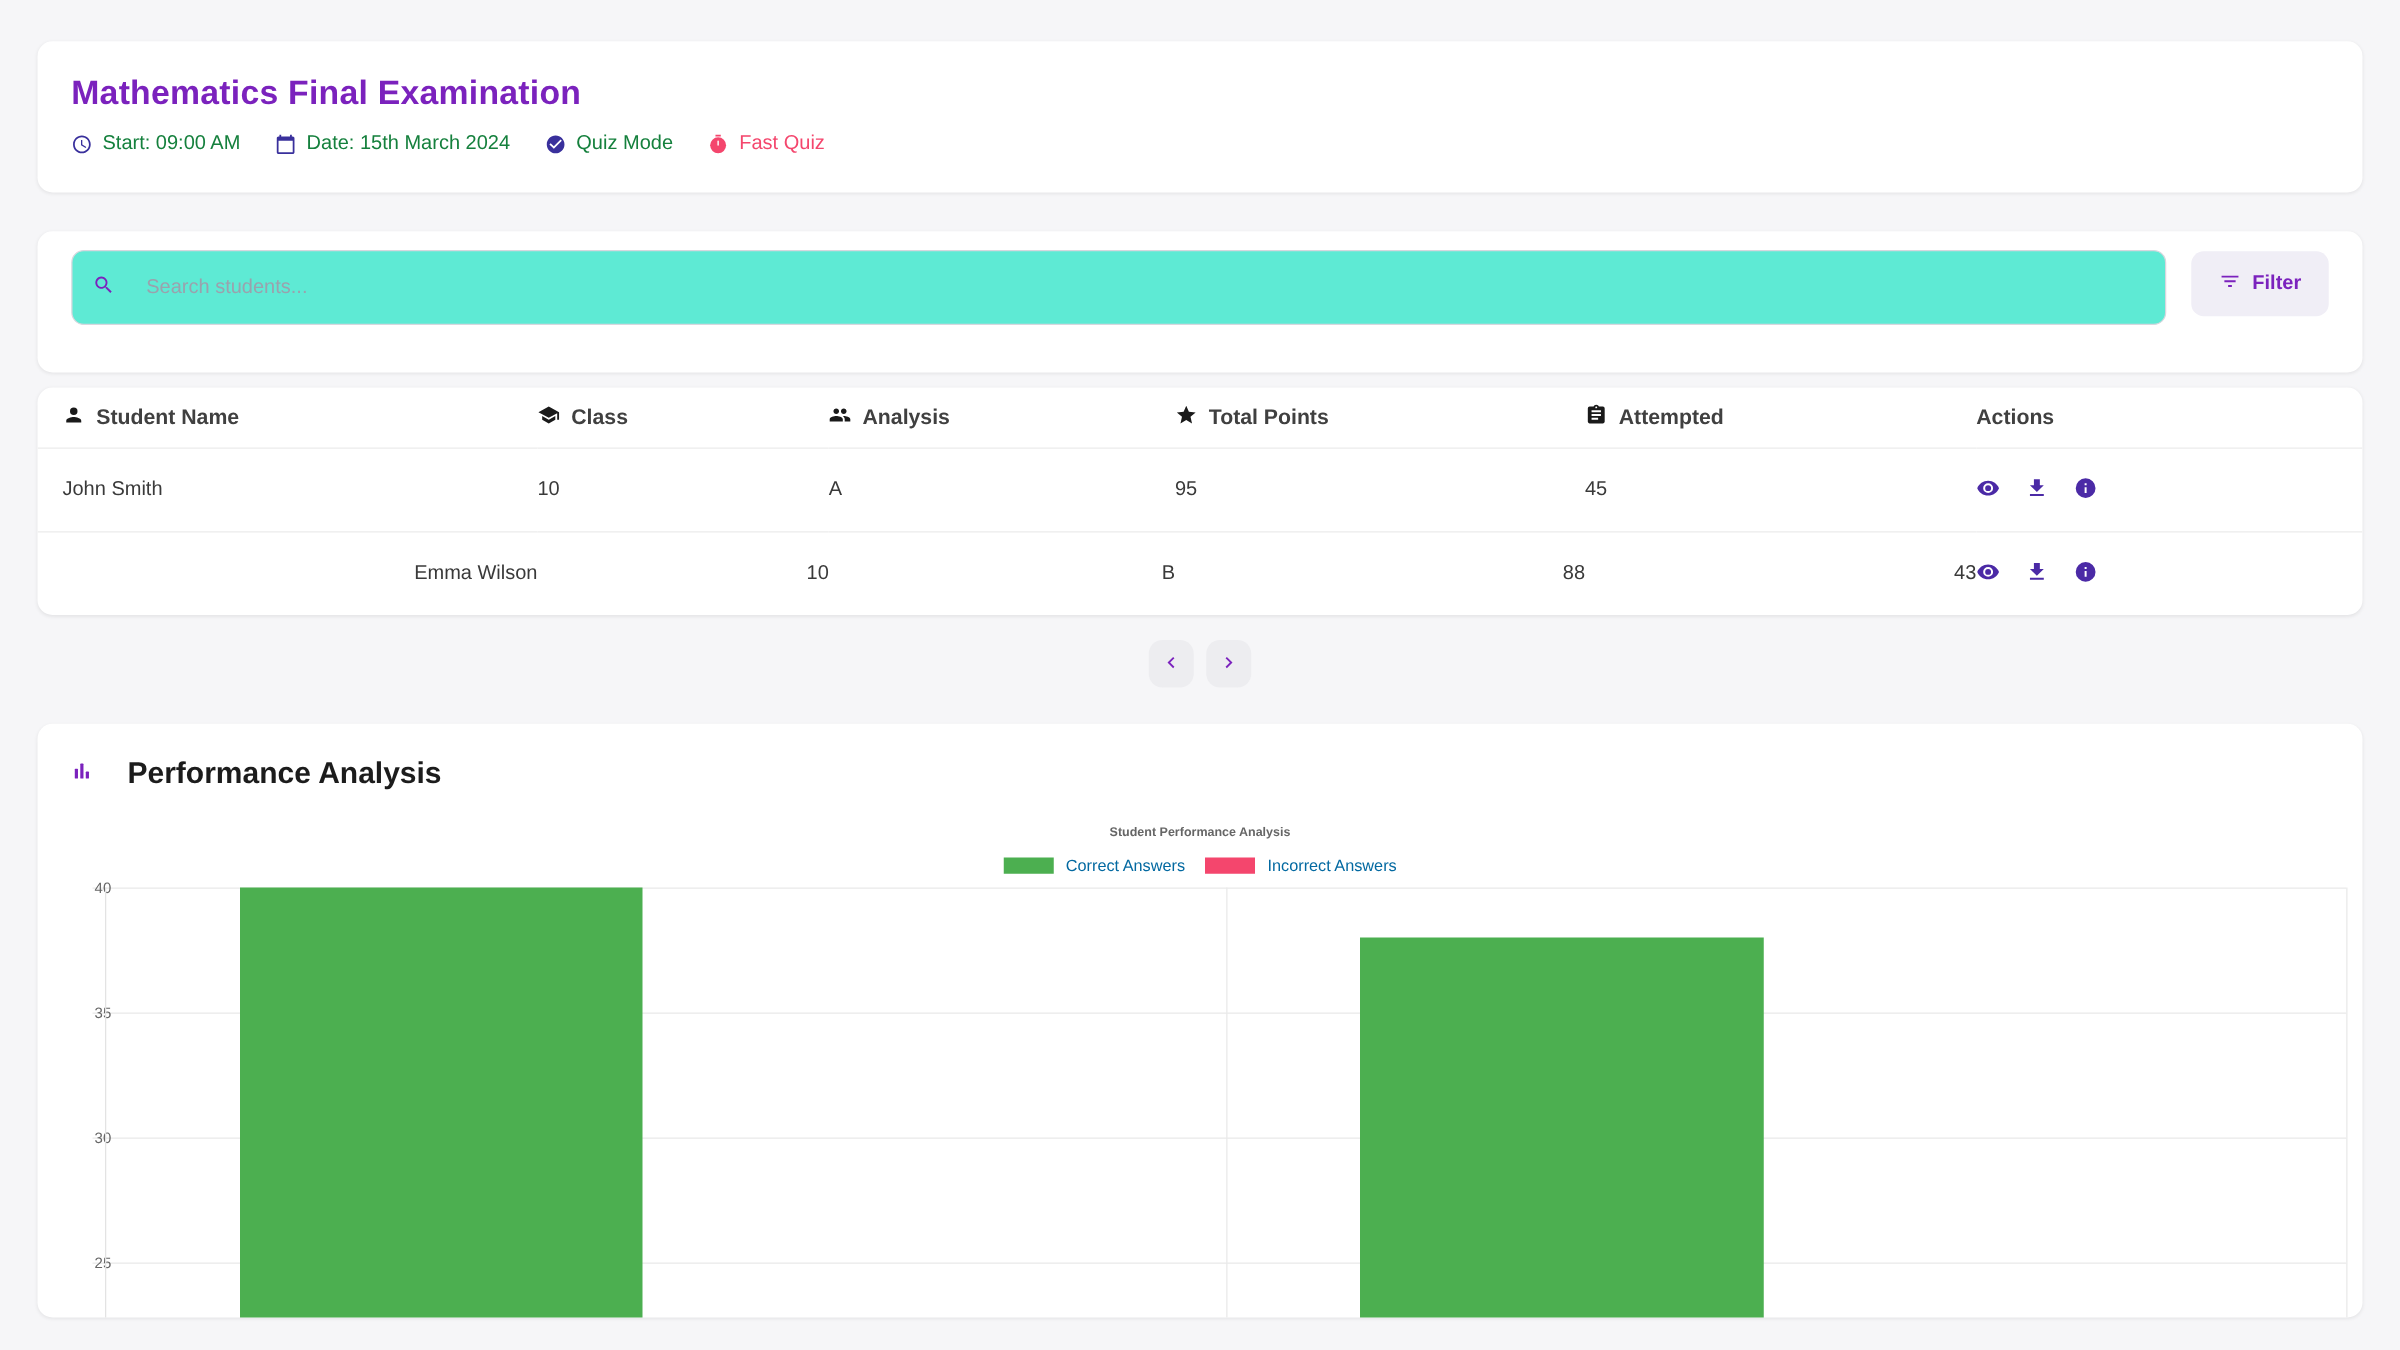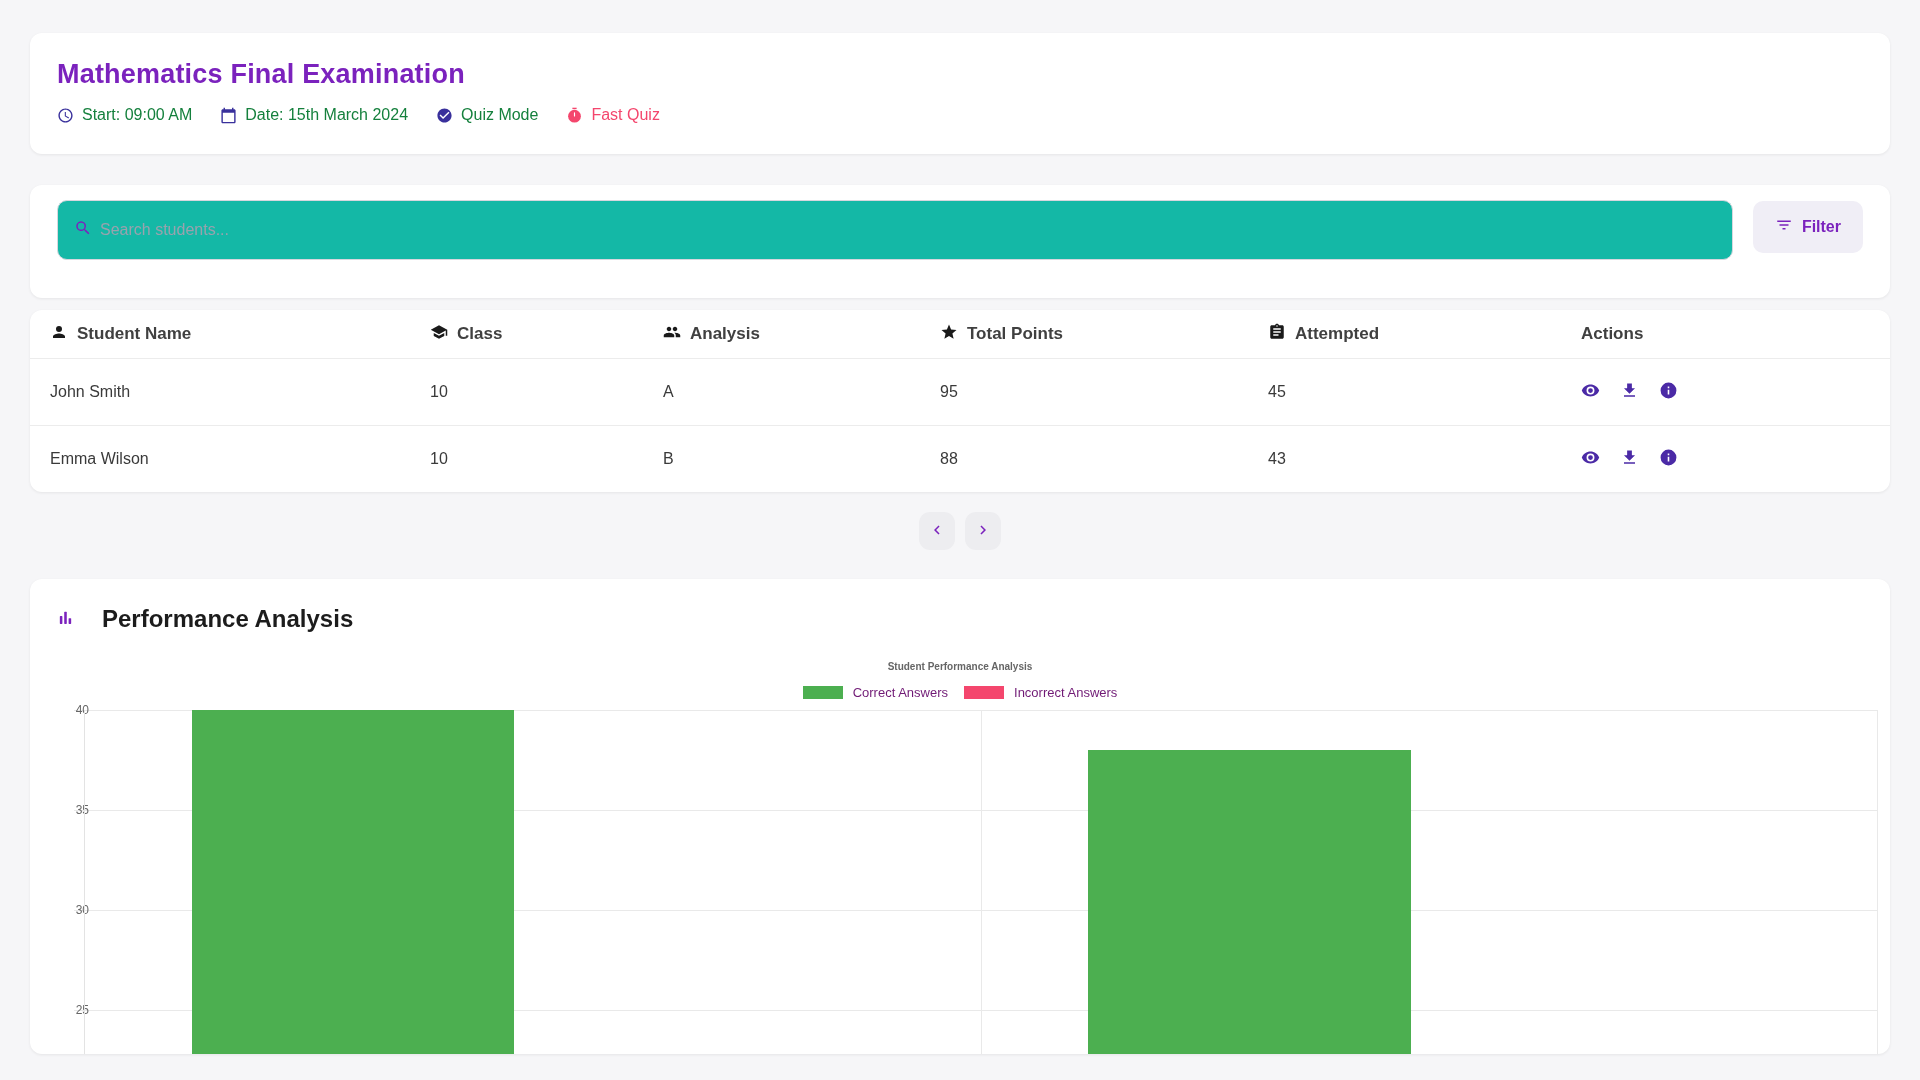--- a/index.html
+++ b/index.html
@@ -11,54 +11,54 @@
   .exam-card{margin-top:33px;padding:26px 27px 30px;}
   .exam-title{margin:0;font-size:27px;font-weight:bold;color:#7b22bd;letter-spacing:.2px;}
   .meta{display:flex;align-items:center;gap:28px;margin-top:16px;}
   .meta-item{display:flex;align-items:center;gap:8px;font-size:16px;color:#15803d;}
   .meta-item.pink{color:#f4466d;}
   .meta-item svg{display:block;}
 
   
   .toolbar-card{margin-top:31px;padding:15px 27px 38px;display:flex;align-items:flex-start;gap:20px;}
   .search-box{flex:1;height:58px;border:1px solid #d7d7de;border-radius:10px;display:flex;
-    align-items:center;padding:0 16px;gap:6px;background:#14b8a6;}
+    align-items:center;padding:0 16px;gap:23px;background:#5eead4;}
   .search-box input{flex:1;border:none;outline:none;font-size:16px;color:#333;background:transparent;
     font-family:inherit;}
   .search-box input::placeholder{color:#9aa2ad;}
   .filter-btn{height:52px;margin-top:1px;padding:0 22px;border:none;border-radius:10px;background:#f0eef6;
     color:#7b22bd;font-size:16px;font-weight:bold;display:flex;align-items:center;gap:9px;cursor:pointer;
     font-family:inherit;}
 
   
   .table-card{margin-top:12px;padding:0;overflow:hidden;}
   table{width:100%;border-collapse:collapse;table-layout:fixed;}
   col.c1{width:400px}col.c2{width:233px}col.c3{width:277px}col.c4{width:328px}col.c5{width:313px}col.c6{width:309px}
   th{font-size:17px;font-weight:bold;color:#404040;text-align:left;padding:0;height:48px;vertical-align:middle;}
   th .hcell{display:flex;align-items:center;gap:9px;}
   th:first-child .hcell,td:first-child{padding-left:20px;}
   thead tr{border-bottom:1px solid #ececec;}
   tbody tr{border-bottom:1px solid #ececec;}
-  tbody tr:last-child{border-bottom:none;}
+  tbody tr:last-child{border-bottom:none;text-align:right;}
   td{font-size:16px;color:#3a3a3a;height:66px;vertical-align:middle;padding:0;}
   .actions-cell{display:flex;align-items:center;gap:20px;}
   .icon-btn{background:none;border:none;padding:0;cursor:pointer;display:flex;align-items:center;}
 
   
   .pagination{margin-top:20px;display:flex;justify-content:center;gap:10px;}
   .page-btn{width:36px;height:38px;border:none;border-radius:11px;background:#ededf0;cursor:pointer;
     display:flex;align-items:center;justify-content:center;}
 
   
   .perf-card{margin-top:29px;padding:26px 27px 0;height:475px;overflow:hidden;}
   .perf-title-row{display:flex;align-items:center;gap:28px;}
   .perf-title-row h2{margin:0;font-size:24px;font-weight:bold;color:#1c1c1c;}
   .chart-title{margin-top:28px;text-align:center;font-size:10px;font-weight:bold;color:#666;}
   .legend{margin-top:13px;display:flex;justify-content:center;align-items:center;gap:16px;}
-  .legend-item{display:flex;align-items:center;gap:10px;font-size:13px;color:#701a75;}
+  .legend-item{display:flex;align-items:center;gap:10px;font-size:13px;color:#0369a1;}
   .legend-swatch{width:40px;height:13px;display:inline-block;}
   .chart{position:relative;height:352px;margin:10px -27px 0;width:1860px;}
   .gridline{position:absolute;height:1px;background:#e9e9e9;}
   .vline{position:absolute;width:1px;background:#e9e9e9;top:0;bottom:0;}
   .axisline{background:#e3e3e3;}
   .ytick{position:absolute;left:16px;width:43px;text-align:right;font-size:12px;color:#666;}
   .bar{position:absolute;bottom:0;}
 </style>
 </head>
 <body>

